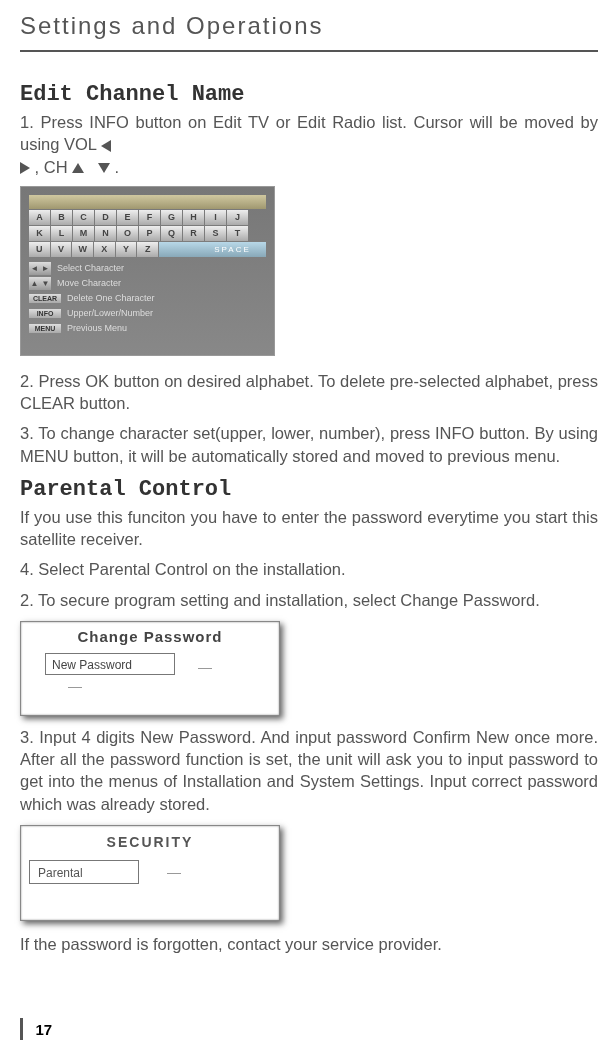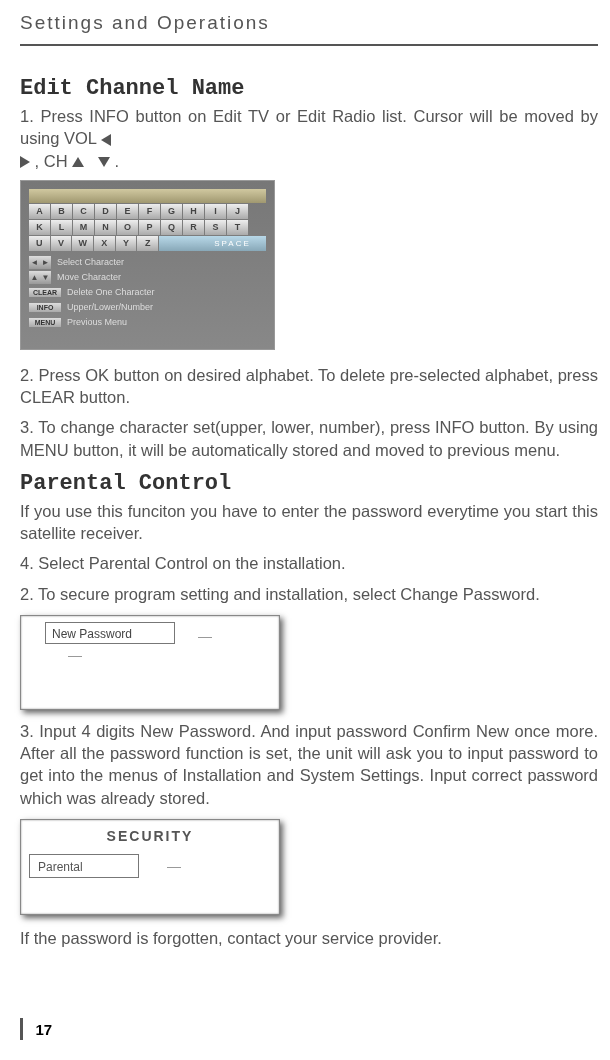--- a/index.html
+++ b/index.html
@@ -7,21 +7,21 @@
     width: 610px;
     height: 1060px;
     background: #fff;
     font-family: Arial, Helvetica, sans-serif;
     color: #4a4a4a;
     padding: 12px 12px 12px 20px;
     position: relative;
     font-stretch: condensed;
   }
   .header {
-    font-size: 19px;
+    font-size: 24px;
     letter-spacing: 2px;
     color: #555;
     margin-bottom: 10px;
     font-family: "Arial Narrow", Arial, sans-serif;
   }
   .hr {
     border: none;
     border-top: 2px solid #555;
     margin-bottom: 30px;
   }
@@ -317,20 +317,21 @@
 
 <div class="body-text">2. Press OK button on desired alphabet.  To delete pre-selected alphabet, press CLEAR button.</div>
 <div class="body-text">3. To change character set(upper, lower, number), press INFO button.  By using MENU button, it will be automatically stored and moved to previous menu.</div>
 
 <div class="section-title" style="margin-top:10px">Parental Control</div>
 <div class="body-text">If you use this funciton you have to enter the password everytime you start this satellite receiver.</div>
 <div class="body-text">4. Select Parental Control on the installation.</div>
 <div class="body-text">2. To secure program setting and installation, select Change Password.</div>
 
 <div class="fig2">
+  <div class="title">Change  Password</div>
   <div class="row">
     <div class="lbl">New  Password</div>
     <div class="val">—</div>
   </div>
   <div class="row">
     <div class="val">—</div>
   </div>
 </div>
 
 <div class="body-text">3. Input 4 digits New Password.  And input password Confirm New once more.  After all the password function is set, the unit will ask you to input password to get into the menus of Installation and System Settings.  Input correct password which was already stored.</div>

